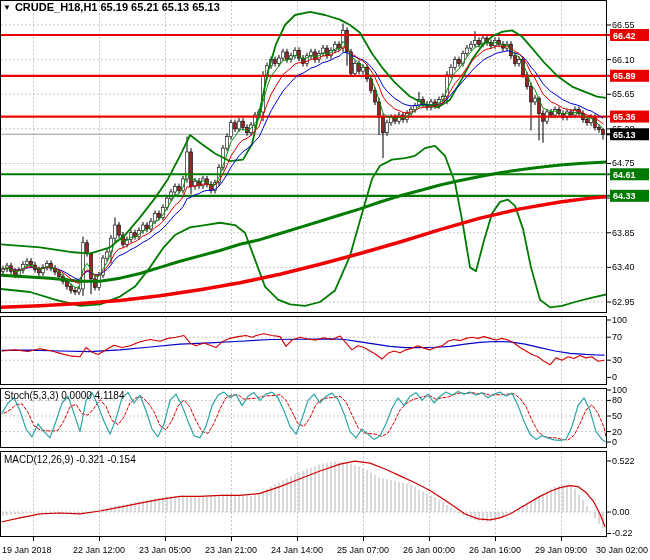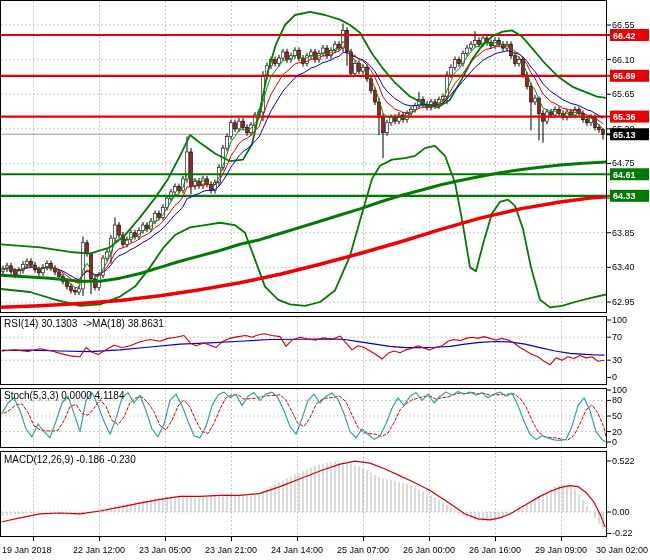--- a/index.html
+++ b/index.html
@@ -654,16 +654,16 @@
         <text x="165" y="553" text-anchor="middle" font-size="9" fill="#000000" font-family="&quot;Liberation Sans&quot;,sans-serif" font-weight="normal">23 Jan 05:00</text>
         <text x="231" y="553" text-anchor="middle" font-size="9" fill="#000000" font-family="&quot;Liberation Sans&quot;,sans-serif" font-weight="normal">23 Jan 21:00</text>
         <text x="297" y="553" text-anchor="middle" font-size="9" fill="#000000" font-family="&quot;Liberation Sans&quot;,sans-serif" font-weight="normal">24 Jan 14:00</text>
         <text x="363" y="553" text-anchor="middle" font-size="9" fill="#000000" font-family="&quot;Liberation Sans&quot;,sans-serif" font-weight="normal">25 Jan 07:00</text>
         <text x="429" y="553" text-anchor="middle" font-size="9" fill="#000000" font-family="&quot;Liberation Sans&quot;,sans-serif" font-weight="normal">26 Jan 00:00</text>
         <text x="495" y="553" text-anchor="middle" font-size="9" fill="#000000" font-family="&quot;Liberation Sans&quot;,sans-serif" font-weight="normal">26 Jan 16:00</text>
         <text x="561" y="553" text-anchor="middle" font-size="9" fill="#000000" font-family="&quot;Liberation Sans&quot;,sans-serif" font-weight="normal">29 Jan 09:00</text>
         <text x="648" y="553" text-anchor="end" font-size="9" fill="#000000" font-family="&quot;Liberation Sans&quot;,sans-serif" font-weight="normal">30 Jan 02:00</text>
       </g>
     </svg>
-  <div class="ind-title" id="rsi-title">RSI(14) 30.1303  -&gt;MA(18) 38.8631</div>
+  <div class="overlay-title"><span class="dd">▼</span><span>CRUDE_H18,H1 65.19 65.21 65.13 65.13</span></div>
   <div class="ind-title" id="stoch-title">Stoch(5,3,3) 0.0000 4.1184</div>
-  <div class="ind-title" id="macd-title">MACD(12,26,9) -0.186 -0.230</div>
+  <div class="ind-title" id="macd-title">MACD(12,26,9) -0.321 -0.154</div>
 </div>
 
 </body></html>

